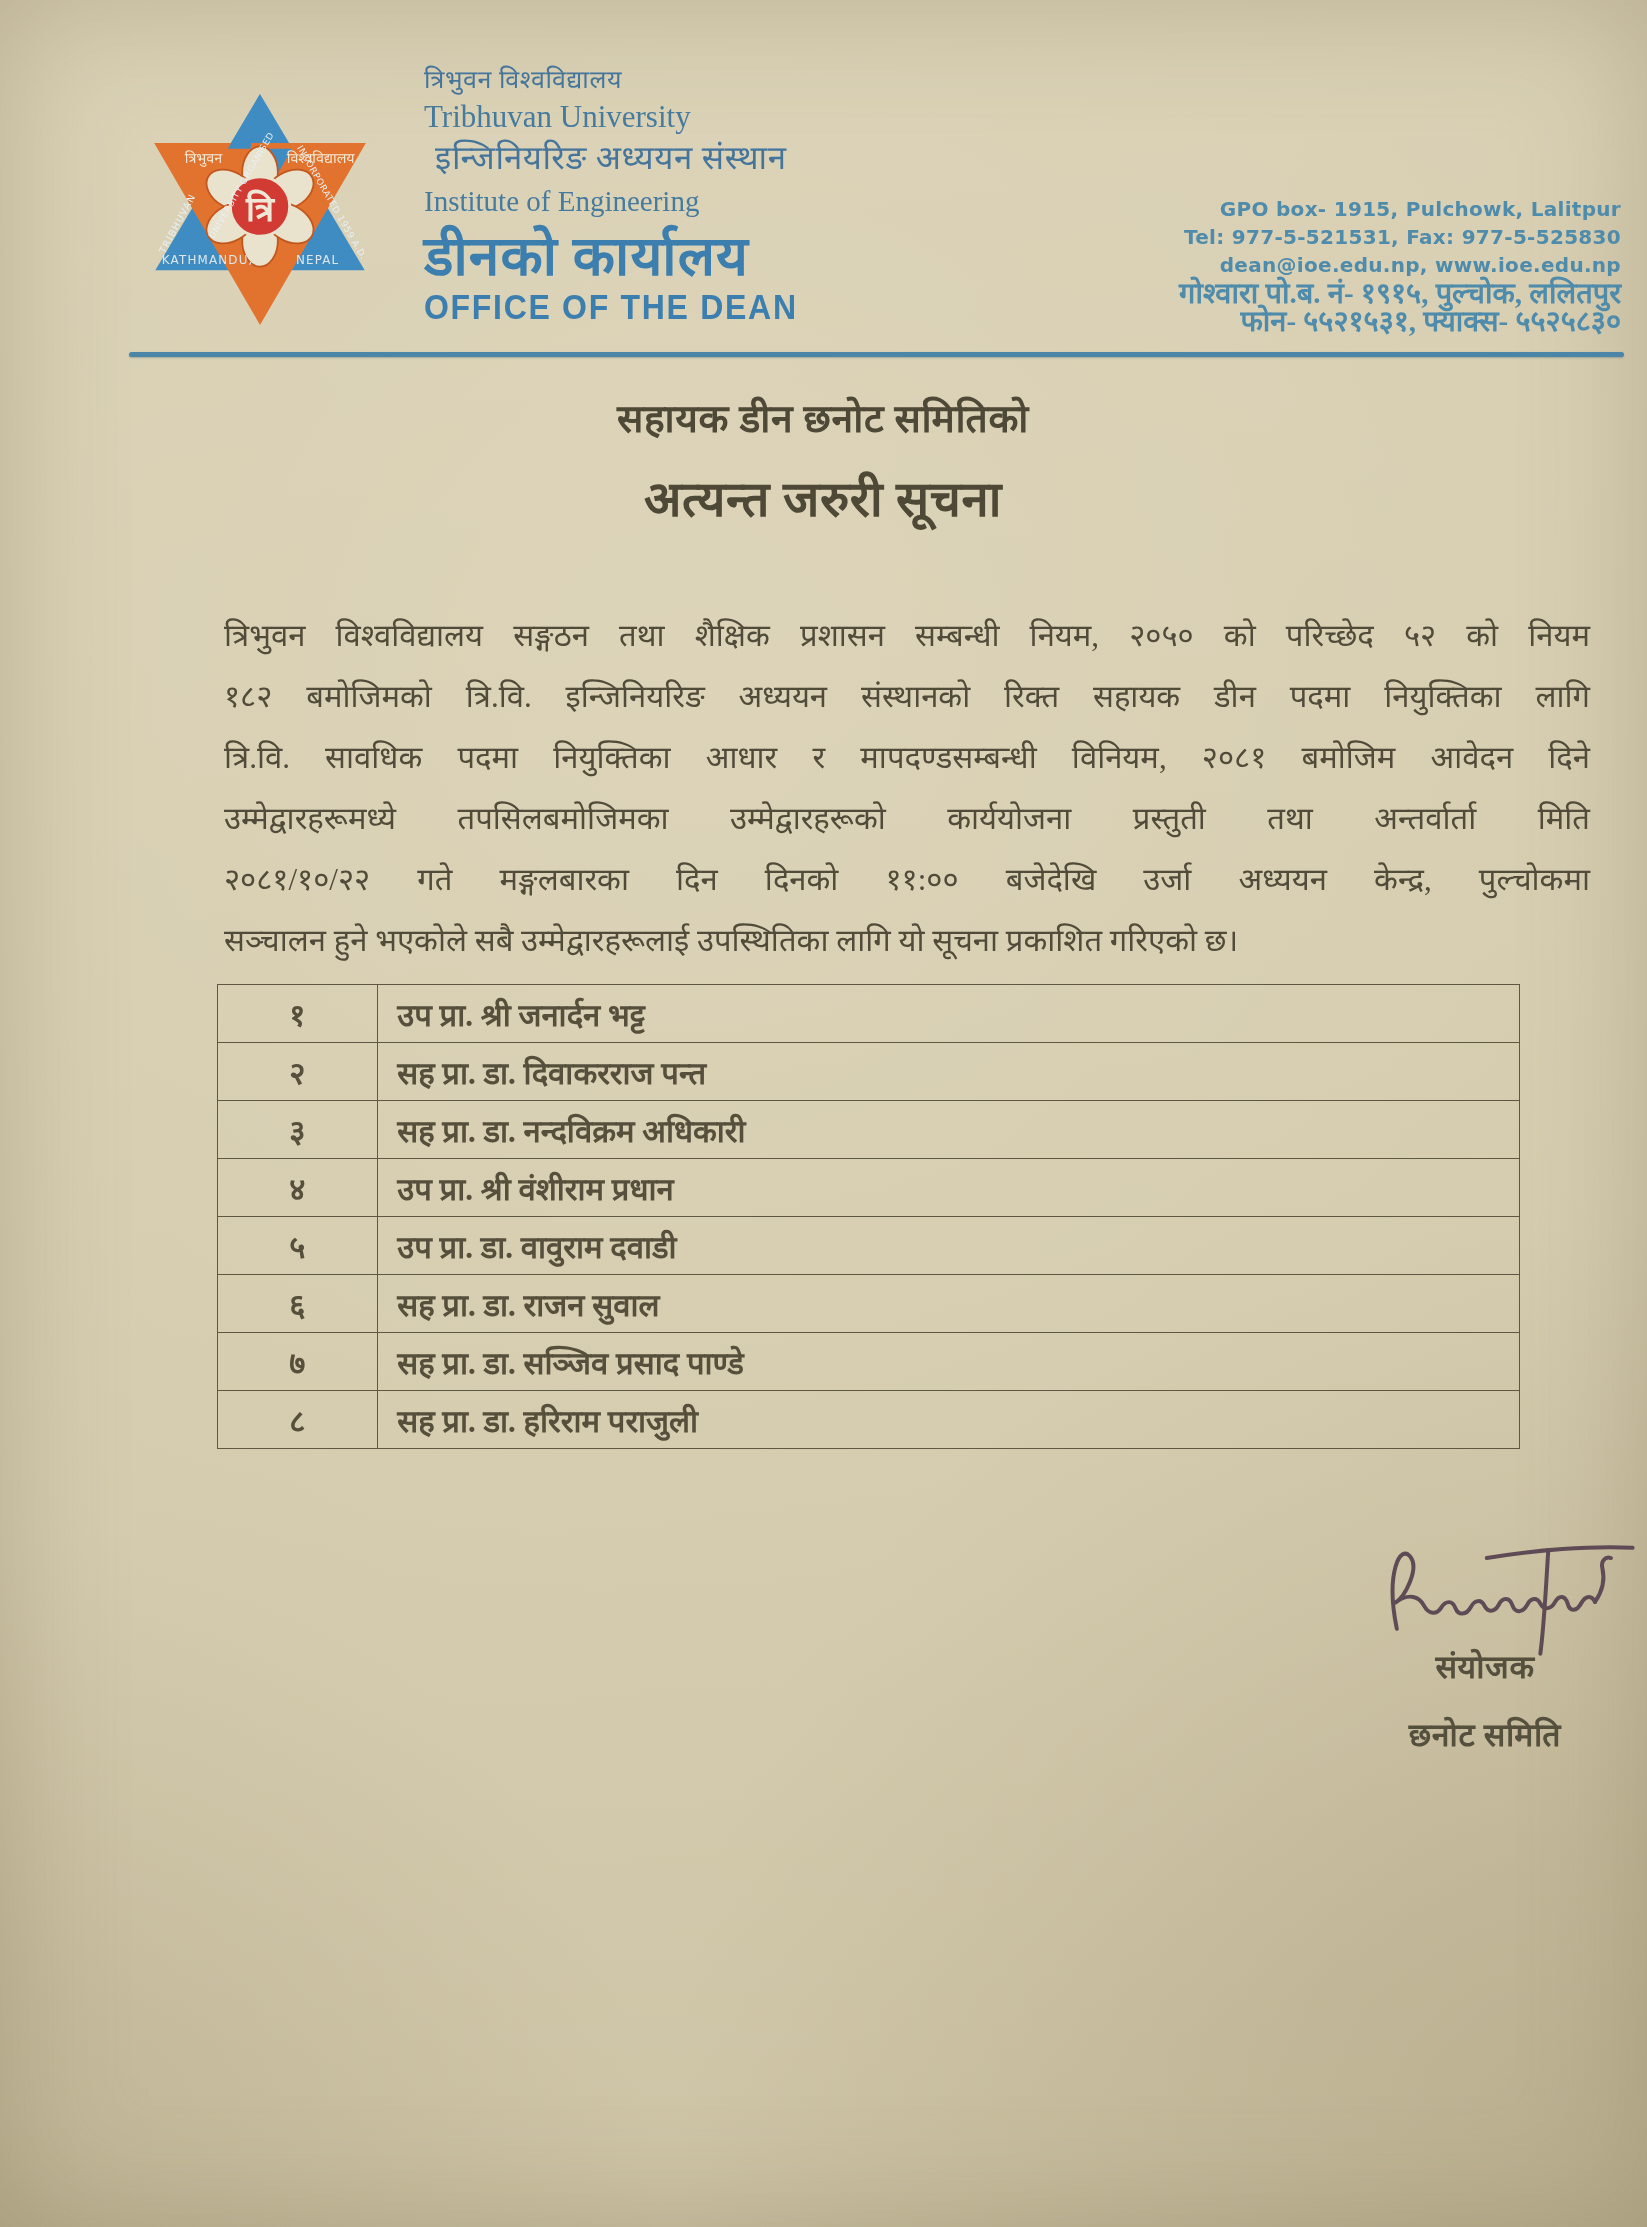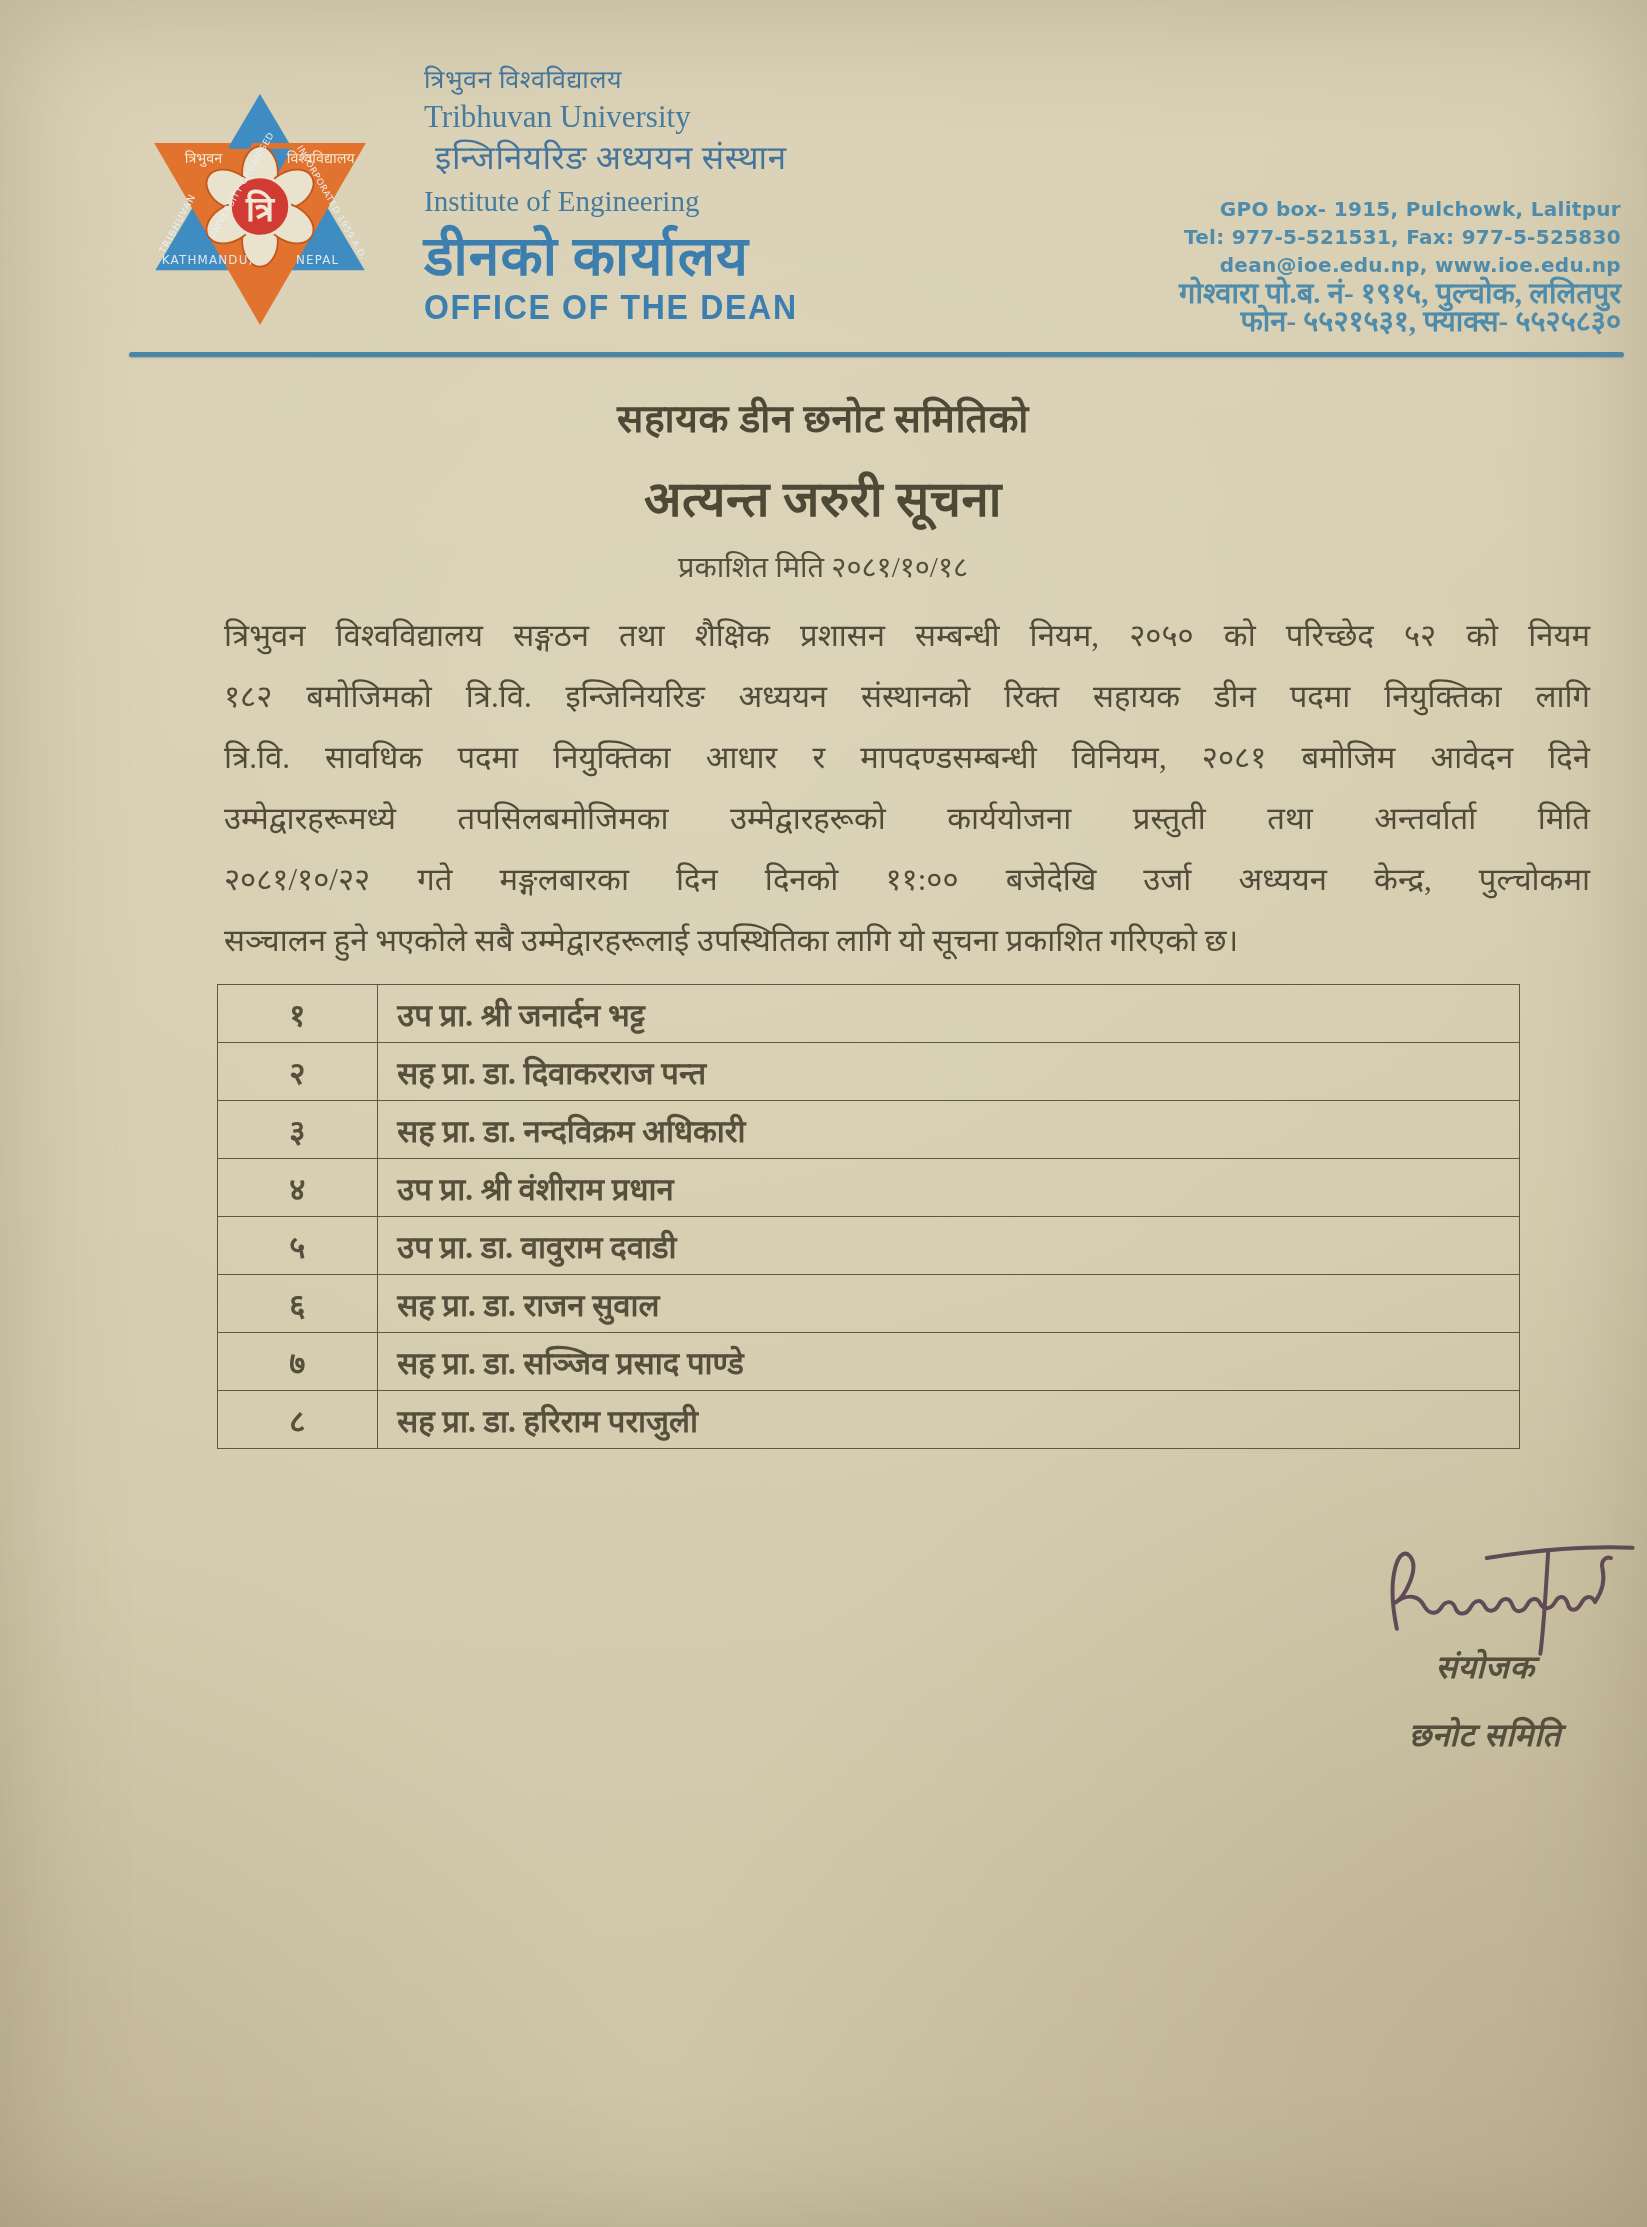--- a/index.html
+++ b/index.html
@@ -44,21 +44,21 @@
   table.cand{position:absolute;left:217px;top:984px;width:1303px;border-collapse:collapse;
     font-size:31px;color:#564f3c;font-weight:bold;}
   table.cand td,table.cand th{border:1.7px solid #5e5744;padding:0 19.4px;}
   table.cand th{height:64px;}
   table.cand td{height:57px;font-weight:bold;}
   .col-sn{width:120px;text-align:center;}
   .col-name{text-align:left;}
   
   .sig-svg{position:absolute;left:1375px;top:1533px;width:268px;height:131px;}
   .sig-block{position:absolute;left:1365px;top:1644px;width:240px;text-align:center;
-    font-size:32px;color:#55503e;font-weight:bold;font-style:italic;}
+    font-size:32px;color:#55503e;font-weight:bold;}
   .sig-block .role{margin-bottom:25px;letter-spacing:0.6px;}
   .sig-block .committee{letter-spacing:0.6px;}
   
   .logo text{font-family:"DejaVu Sans","Liberation Sans",sans-serif;}
 </style>
 </head>
 <body>
 
 <div class="page">
 
@@ -104,21 +104,20 @@
     <div class="en">Tel: 977-5-521531, Fax: 977-5-525830</div>
     <div class="en">dean@ioe.edu.np, www.ioe.edu.np</div>
     <div class="np">गोश्वारा पो.ब. नं- १९१५, पुल्चोक, ललितपुर</div>
     <div class="np">फोन- ५५२१५३१, फ्याक्स- ५५२५८३०</div>
   </div>
 
   <div class="rule"></div>
 
   <div class="title1">सहायक डीन छनोट समितिको</div>
   <div class="title2">अत्यन्त जरुरी सूचना</div>
-  <div class="published">प्रकाशित मिति २०८१/१०/१८</div>
 
   <div class="bodytext">
     <div class="jline">त्रिभुवन विश्वविद्यालय सङ्गठन तथा शैक्षिक प्रशासन सम्बन्धी नियम, २०५० को परिच्छेद ५२ को नियम</div>
     <div class="jline">१८२ बमोजिमको त्रि.वि. इन्जिनियरिङ अध्ययन संस्थानको रिक्त सहायक डीन पदमा नियुक्तिका लागि</div>
     <div class="jline">त्रि.वि. सावधिक पदमा नियुक्तिका आधार र मापदण्डसम्बन्धी विनियम, २०८१ बमोजिम आवेदन दिने</div>
     <div class="jline">उम्मेद्वारहरूमध्ये तपसिलबमोजिमका उम्मेद्वारहरूको कार्ययोजना प्रस्तुती तथा अन्तर्वार्ता मिति</div>
     <div class="jline">२०८१/१०/२२ गते मङ्गलबारका दिन दिनको ११:०० बजेदेखि उर्जा अध्ययन केन्द्र, पुल्चोकमा</div>
     <div class="jline last">सञ्चालन हुने भएकोले सबै उम्मेद्वारहरूलाई उपस्थितिका लागि यो सूचना प्रकाशित गरिएको छ।</div>
   </div>
 

